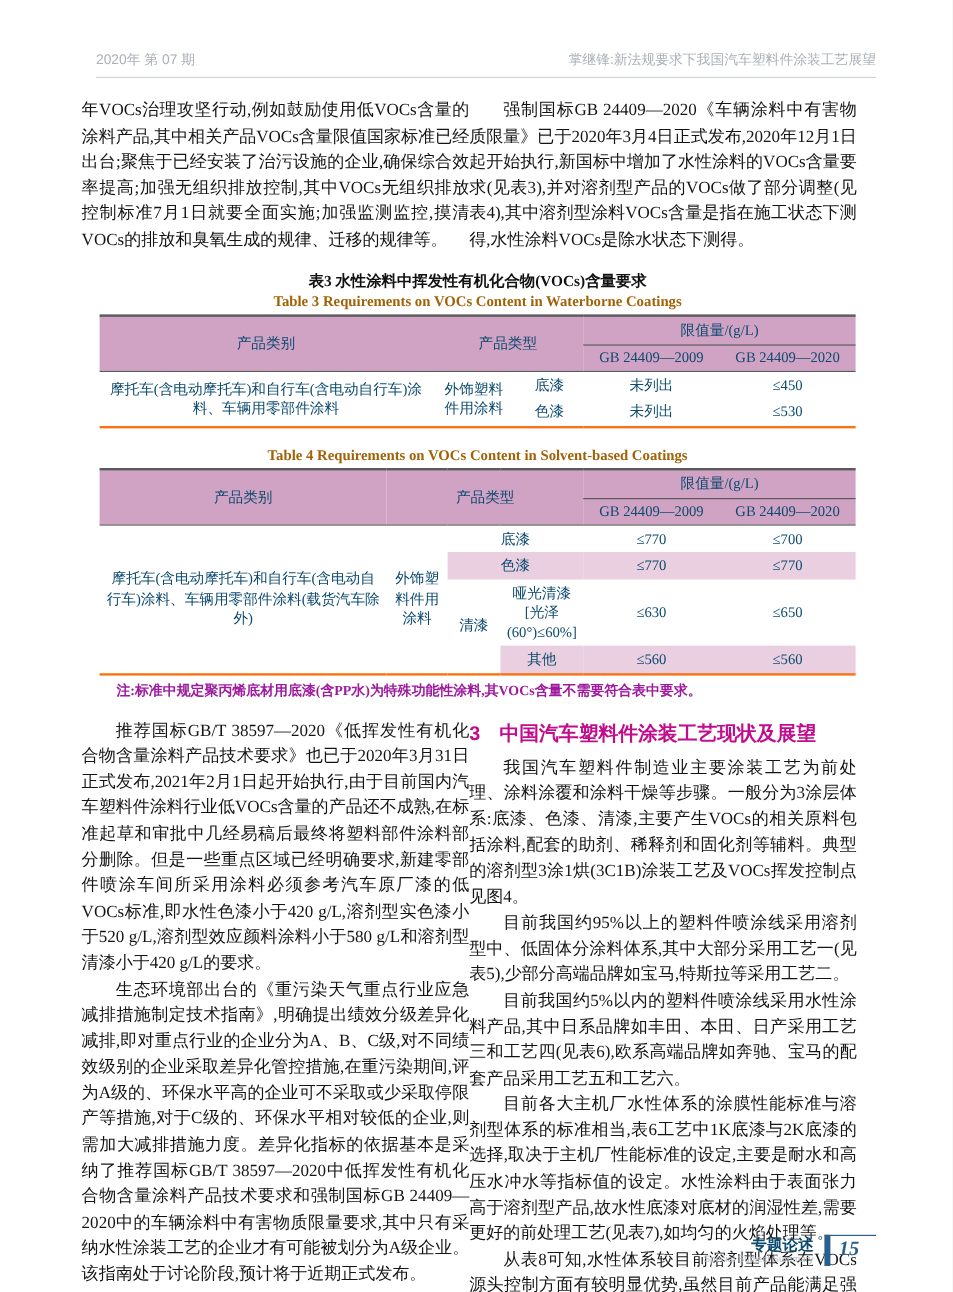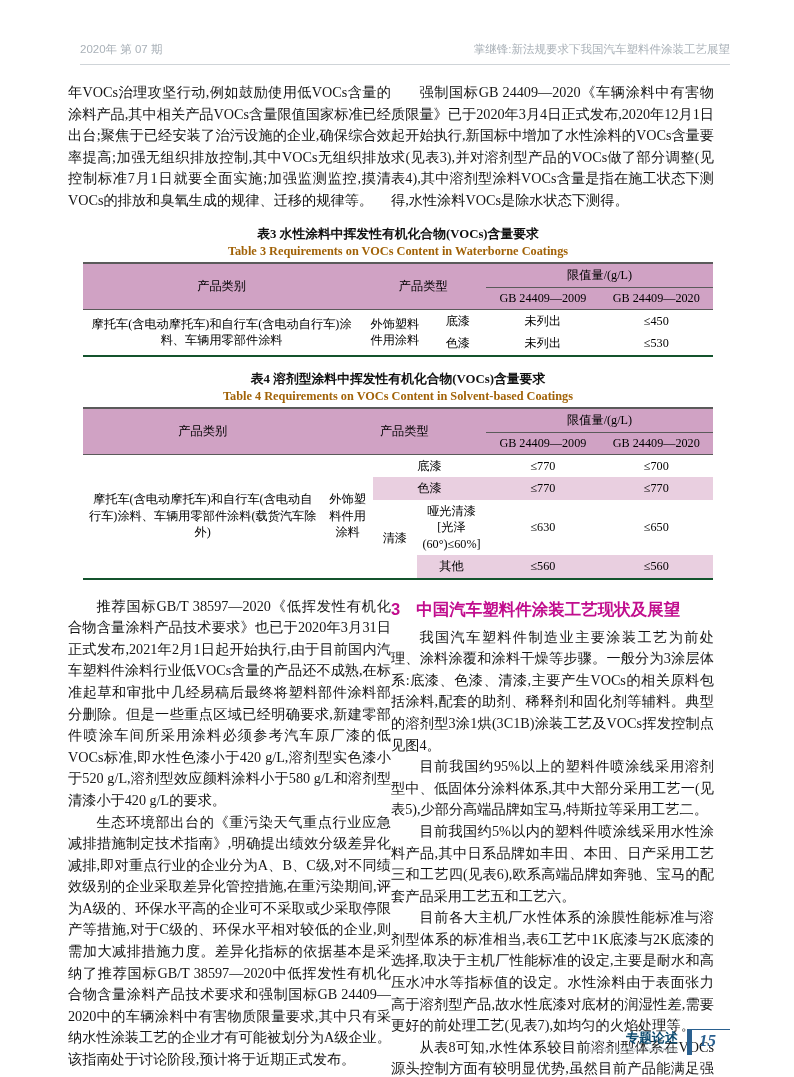--- a/index.html
+++ b/index.html
@@ -23,22 +23,22 @@
   .col{width:323px;}
   p.body{
     margin:0;text-indent:2em;text-align:justify;
     font-size:14.2px;line-height:21.6px;color:#141414;
   }
   
   .tbl-block{margin:14px auto 0 auto;width:630px;}
   .tbl-title{font-weight:bold;text-align:center;font-size:12.8px;line-height:17px;color:#111;}
   .tbl-title-en{font-weight:bold;text-align:center;font-size:12.3px;line-height:16px;color:#a16207;margin-bottom:3px;}
   table.datatable{
-    width:100%;border-collapse:collapse;font-size:12.2px;color:#000000;
-    border-top:2px solid #5a5a5a;border-bottom:2px solid #14532d;
+    width:100%;border-collapse:collapse;font-size:12.2px;color:#0c4a6e;
+    border-top:2px solid #5a5a5a;border-bottom:2px solid #f97316;
   }
   table.datatable thead{border-bottom:1.5px solid #5a5a5a;}
   table.datatable th{background:#d0a2c4;font-weight:normal;padding:3px 4px;text-align:center;}
   table.datatable td{padding:3px 5px;text-align:center;line-height:16.5px;}
   th.limit-head{border-bottom:1px solid #5a5a5a;}
   td.cat-left{text-align:left;padding-left:22px;}
   tr.stripe td{background:#e9cfe0;}
   td.detail-left{text-align:left;padding-left:8px;}
   .tbl-note{
     margin:5px 0 0 14px;font-size:11.6px;font-weight:bold;color:#9e1b9e;
@@ -114,21 +114,20 @@
           <tr>
             <td>色漆</td>
             <td>未列出</td>
             <td>≤530</td>
           </tr>
         </tbody>
       </table>
     </div>
 
     <div class="tbl-block">
-      <div class="tbl-title">表4  溶剂型涂料中挥发性有机化合物(VOCs)含量要求</div>
       <div class="tbl-title-en">Table 4   Requirements on VOCs Content in Solvent-based Coatings</div>
       <table class="datatable">
         <thead>
           <tr>
             <th style="width:38%;" rowspan="2">产品类别</th>
             <th colspan="3" rowspan="2" style="width:26%;">产品类型</th>
             <th colspan="2" class="limit-head">限值量/(g/L)</th>
           </tr>
           <tr>
             <th style="width:18%;">GB 24409—2009</th>
@@ -154,20 +153,21 @@
             <td>≤630</td>
             <td>≤650</td>
           </tr>
           <tr class="stripe">
             <td class="detail-left">其他</td>
             <td>≤560</td>
             <td>≤560</td>
           </tr>
         </tbody>
       </table>
+      <div class="tbl-note">注:标准中规定聚丙烯底材用底漆(含PP水)为特殊功能性涂料,其VOCs含量不需要符合表中要求。</div>
     </div>
 
     <div class="twocol blockgap">
       <div class="col">
         <p class="body">推荐国标GB/T 38597—2020《低挥发性有机化合物含量涂料产品技术要求》也已于2020年3月31日正式发布,2021年2月1日起开始执行,由于目前国内汽车塑料件涂料行业低VOCs含量的产品还不成熟,在标准起草和审批中几经易稿后最终将塑料部件涂料部分删除。但是一些重点区域已经明确要求,新建零部件喷涂车间所采用涂料必须参考汽车原厂漆的低VOCs标准,即水性色漆小于420 g/L,溶剂型实色漆小于520 g/L,溶剂型效应颜料涂料小于580 g/L和溶剂型清漆小于420 g/L的要求。</p>
         <p class="body">生态环境部出台的《重污染天气重点行业应急减排措施制定技术指南》,明确提出绩效分级差异化减排,即对重点行业的企业分为A、B、C级,对不同绩效级别的企业采取差异化管控措施,在重污染期间,评为A级的、环保水平高的企业可不采取或少采取停限产等措施,对于C级的、环保水平相对较低的企业,则需加大减排措施力度。差异化指标的依据基本是采纳了推荐国标GB/T 38597—2020中低挥发性有机化合物含量涂料产品技术要求和强制国标GB 24409—2020中的车辆涂料中有害物质限量要求,其中只有采纳水性涂装工艺的企业才有可能被划分为A级企业。该指南处于讨论阶段,预计将于近期正式发布。</p>
       </div>
       <div class="col">
         <div class="sec-head">
           <span>3</span>

